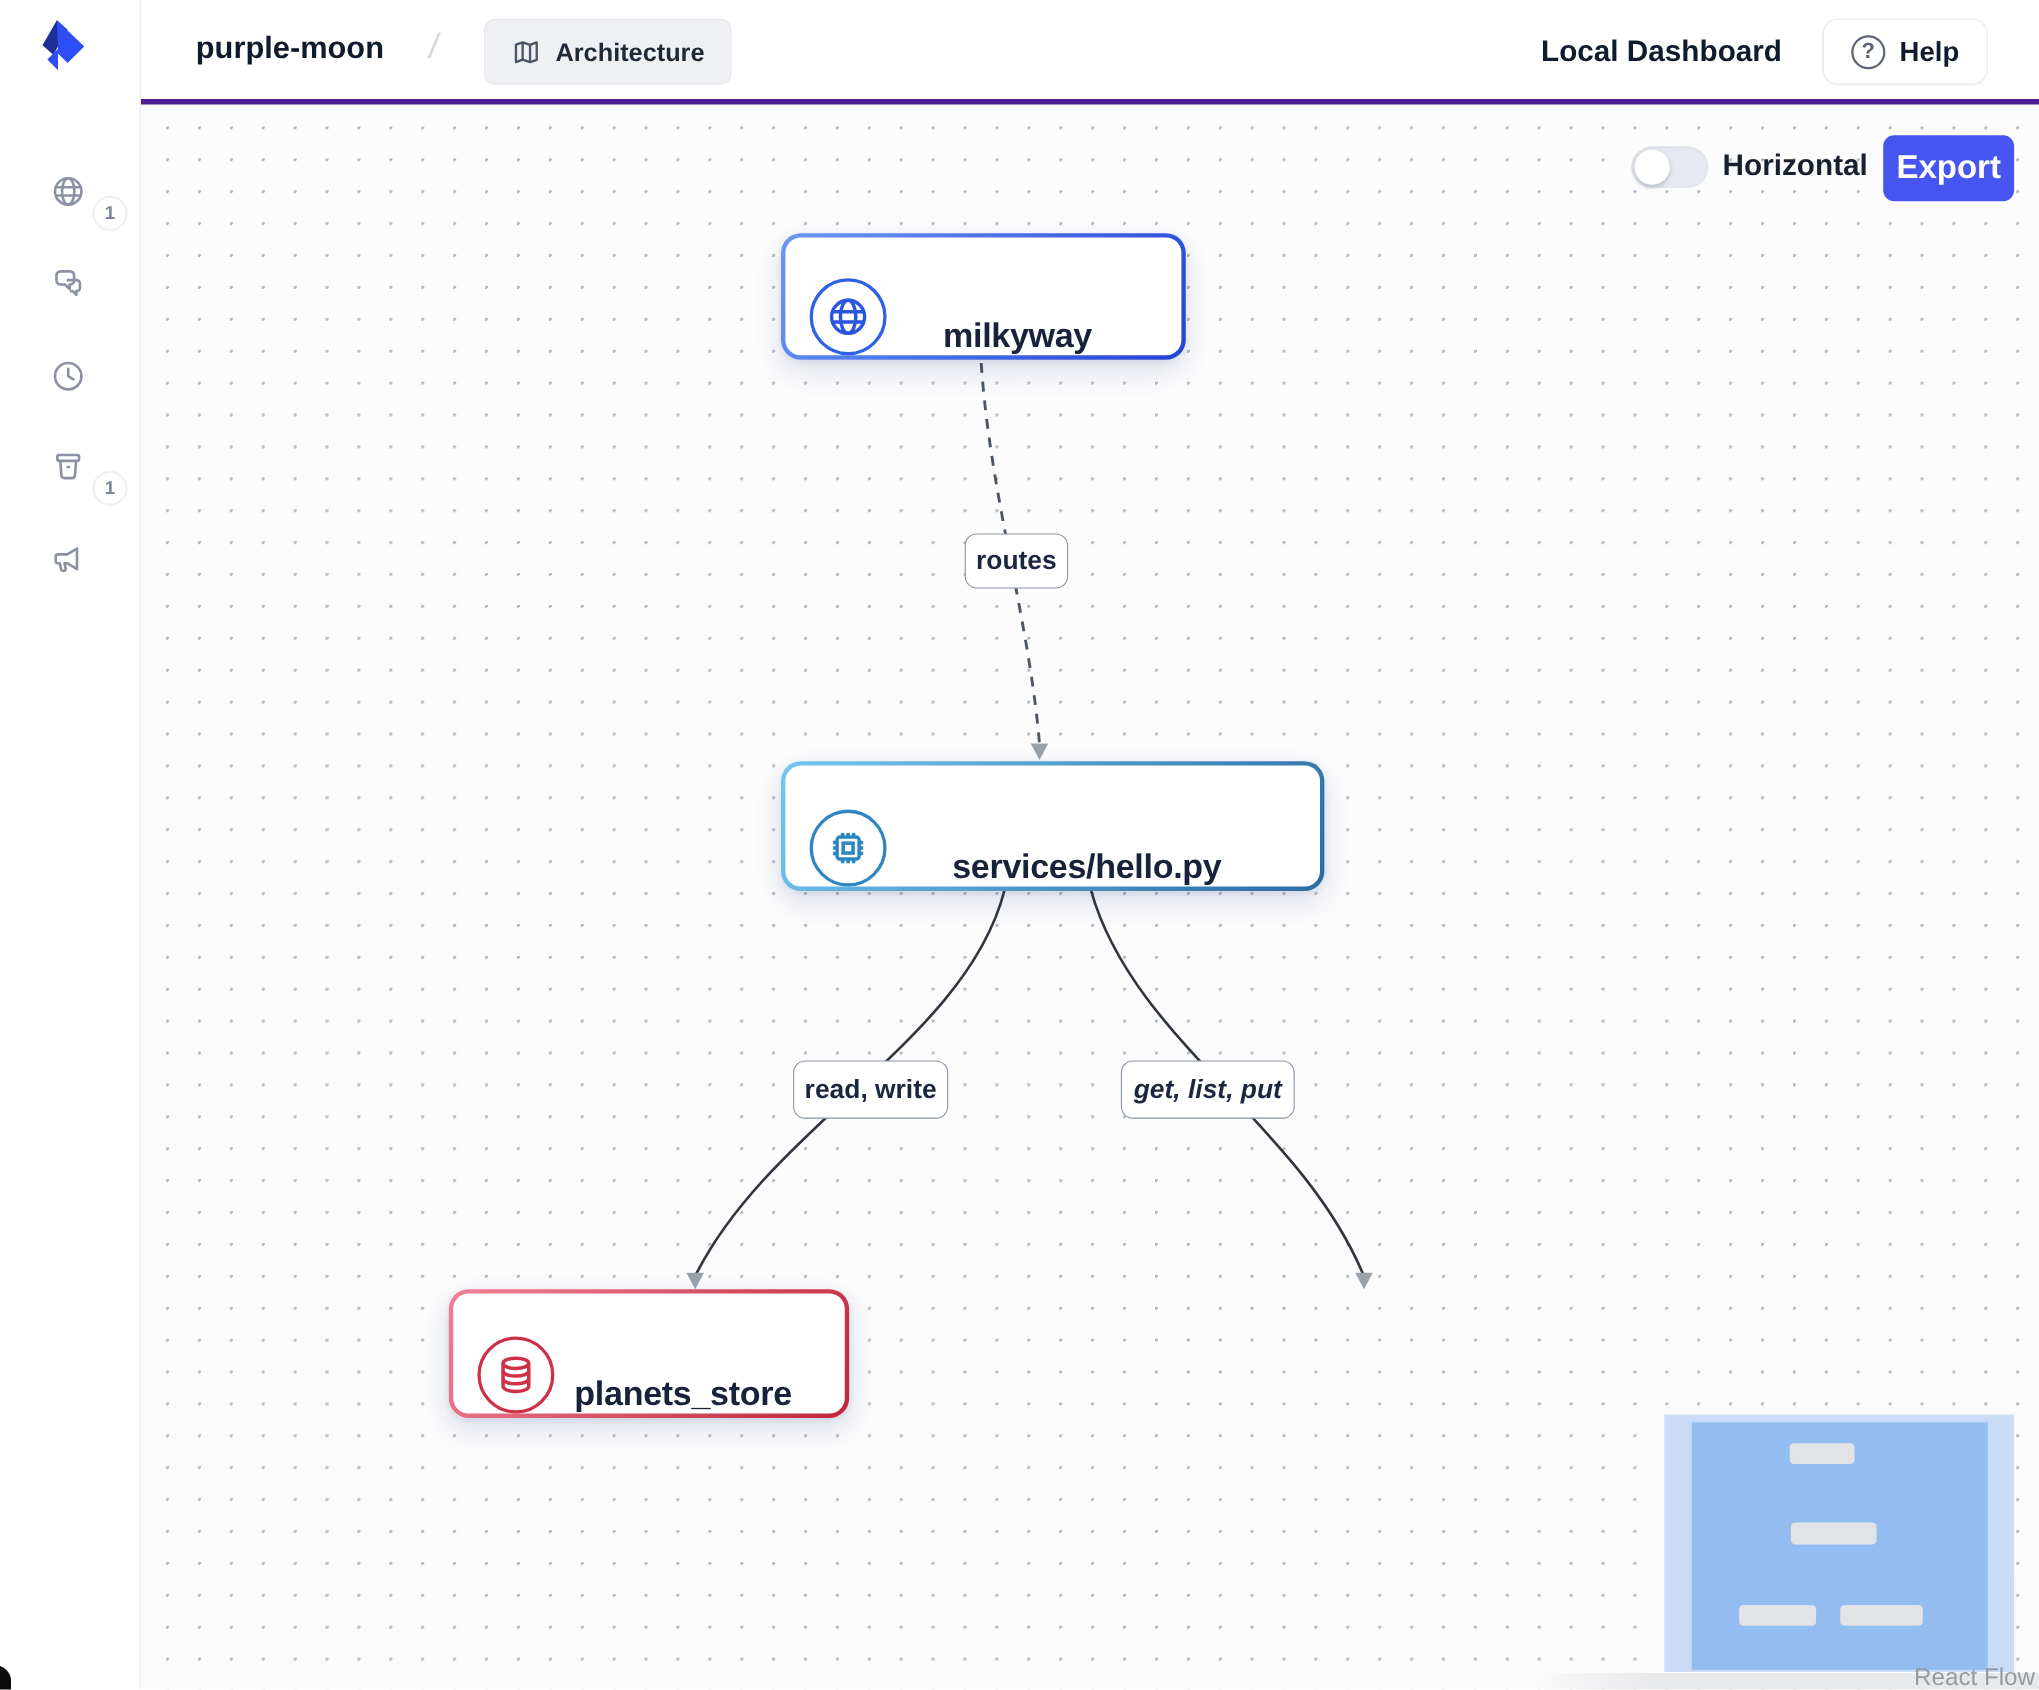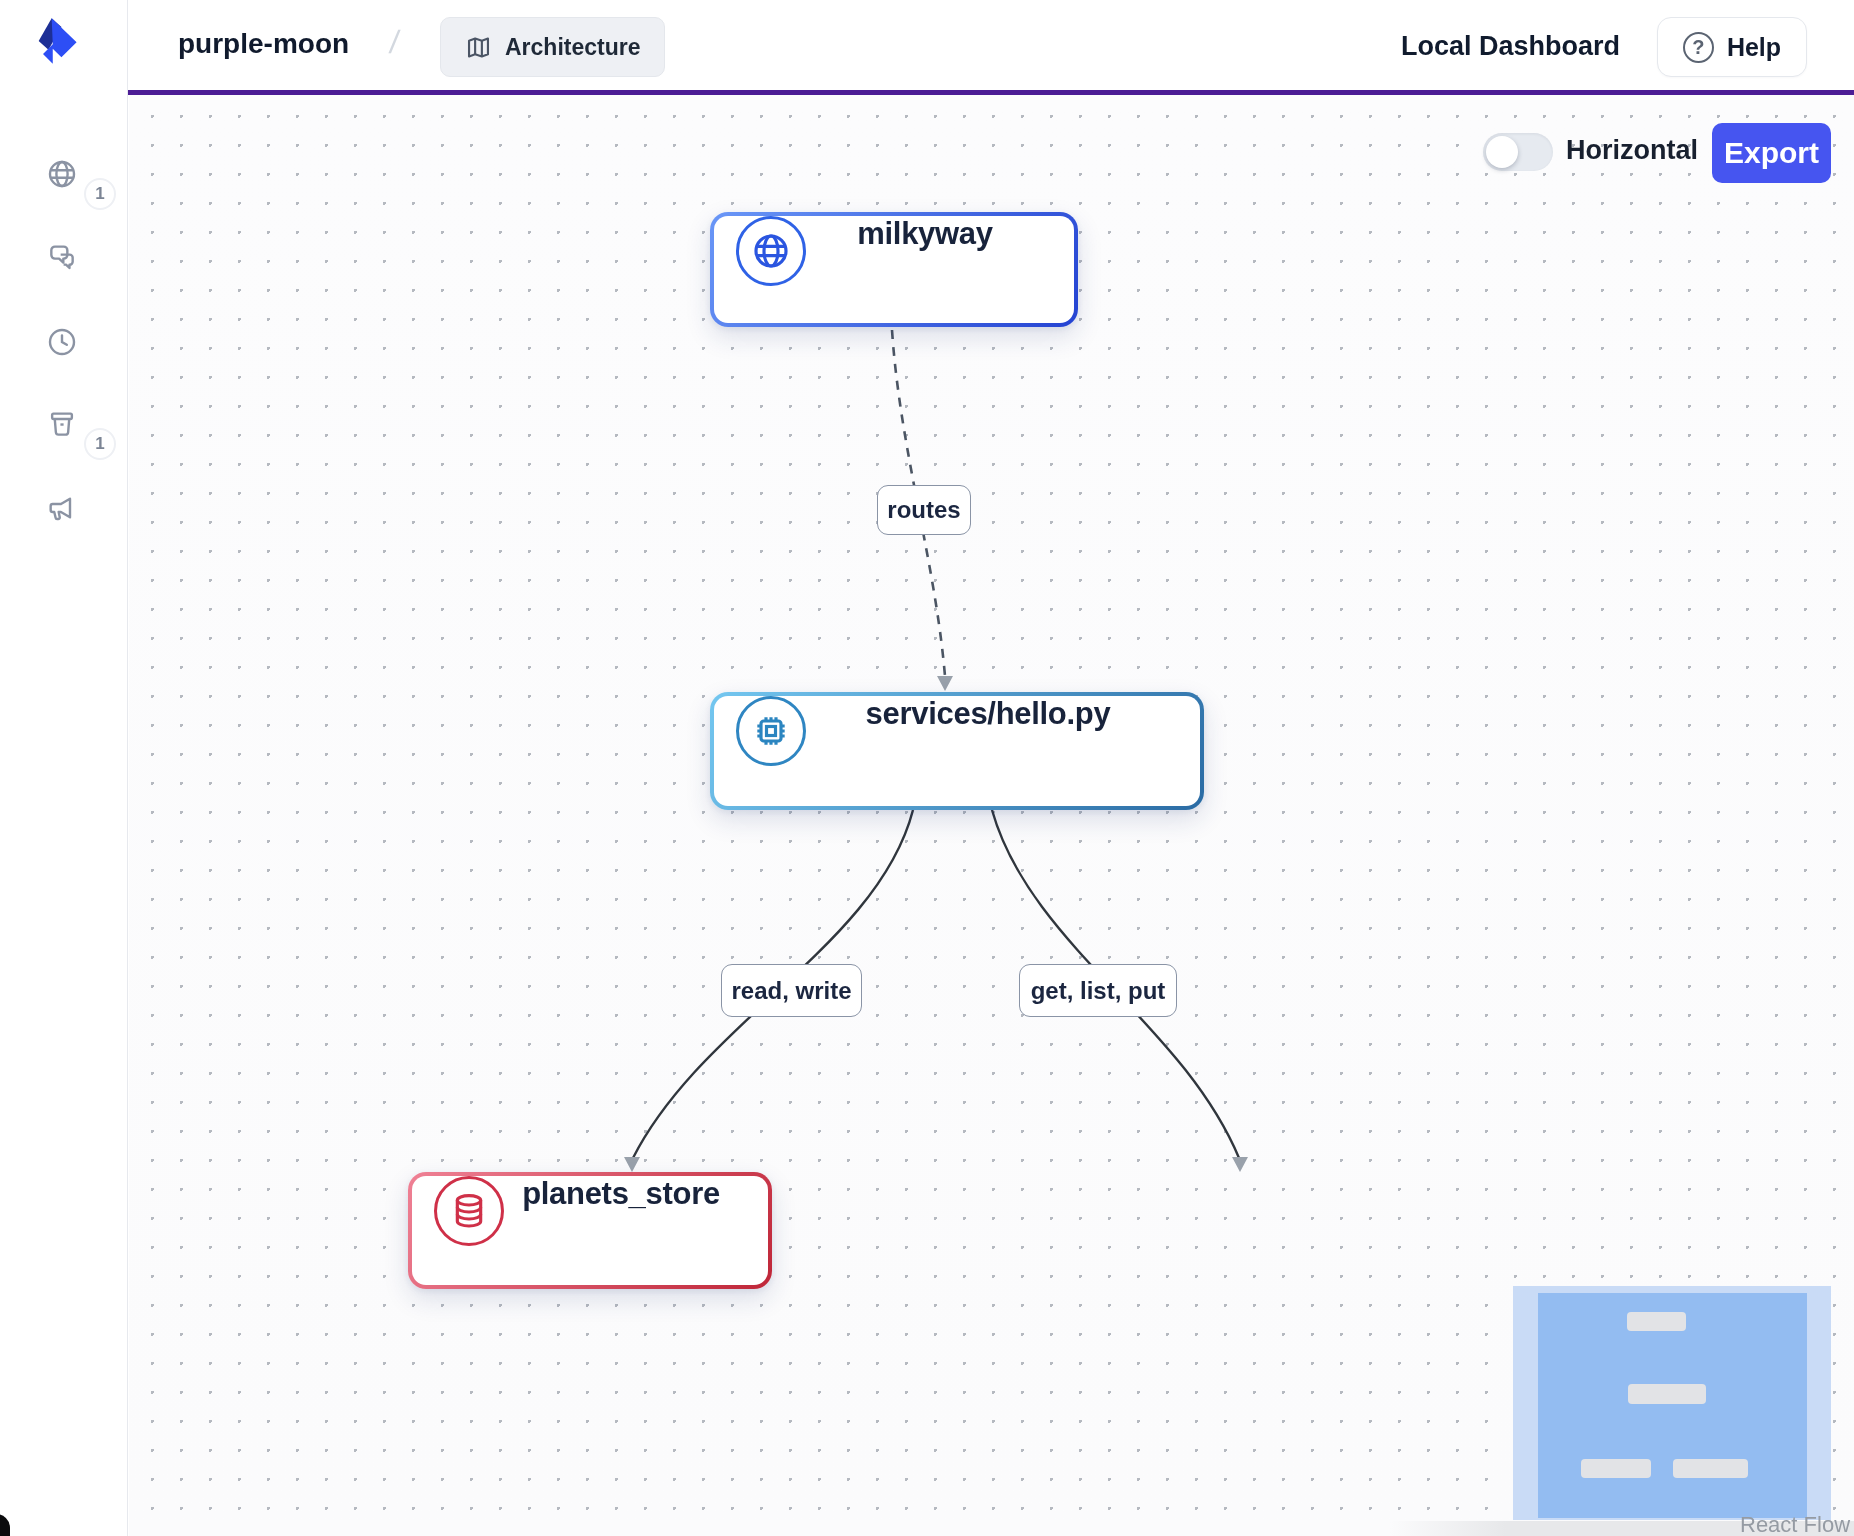--- a/index.html
+++ b/index.html
@@ -46,21 +46,21 @@
               linear-gradient(180deg, #fcfcfd 0%, #fbfbfc 100%);
             background-size:29px 29px, 100% 100%;
             background-position:-7px -9px, 0 0; cursor:grab; }
   .edges-svg { position:absolute; left:0; top:0; width:1854px; height:1536px;
                pointer-events:none; z-index:5; }
 
   
   .node { position:absolute; border-radius:18px; padding:4px; z-index:10; cursor:pointer;
           box-shadow:0 10px 26px rgba(25,50,110,.14), 0 2px 6px rgba(25,50,110,.08); }
   .node-inner { width:100%; height:100%; background:#fff; border-radius:14px;
-                display:flex; align-items:flex-start; }
+                display:flex; align-items:flex-end; }
   .node-circle { width:70px; height:70px; border-radius:50%; border-width:3.5px; border-style:solid;
                  margin-left:22px; flex:none; display:flex; align-items:center; justify-content:center; }
   .node-circle svg { width:40px; height:40px; }
   .node-label { flex:1; text-align:center; font-size:31px; font-weight:bold;
                 color:#18233b; letter-spacing:-.3px; padding-right:30px; }
 
   .edge-label { position:absolute; background:#fff; border:1.7px solid #8a94a6; border-radius:11px;
                 display:flex; align-items:center; justify-content:center;
                 font-size:24px; font-weight:bold; color:#1b2640; z-index:12; cursor:pointer; }
 
@@ -145,21 +145,21 @@
           <path d="M5 14v4.2c0 1.55 3.13 2.8 7 2.8s7-1.25 7-2.8V14"></path>
         </svg>
       </div>
       <div class="node-label">planets_store</div>
     </div>
   </div>
 
 
   <div class="edge-label" style="left:877px; top:485px; width:94px; height:50px;">routes</div>
   <div class="edge-label" style="left:721px; top:964px; width:141px; height:53px;">read, write</div>
-  <div class="edge-label" style="left:1019px; top:964px; width:158px; height:53px;">get, list, put</div>
+  <div class="edge-label" style="left:1019px; top:964px; width:158px; height:53px;font-style:italic;">get, list, put</div>
 
   <div class="toggle">
     <div class="toggle-knob"></div>
   </div>
   <div class="toggle-label">Horizontal</div>
   <div class="export-btn">Export</div>
 
   <div class="minimap">
     <div class="mm-viewport"></div>
     <div class="mm-node" style="left:114px; top:26px; width:59px; height:19px;"></div>

